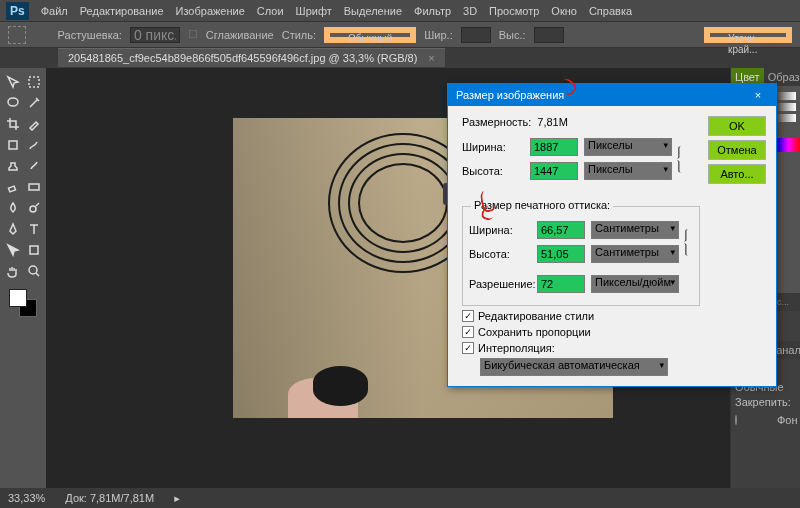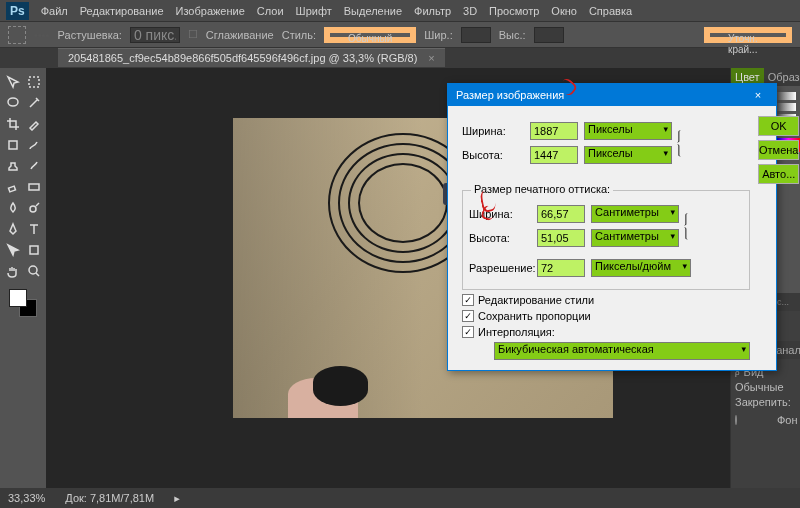--- a/index.html
+++ b/index.html
@@ -59,22 +59,22 @@
 
 .dialog{position:absolute;top:83px;left:447px;width:330px;background:#f0f0f0;border:1px solid #0078d7;box-shadow:2px 2px 8px rgba(0,0,0,.4);color:#000;font-size:11px}
 .dlg-title{height:22px;background:#0078d7;color:#fff;display:flex;align-items:center;padding:0 8px;justify-content:space-between}
 .dlg-x{width:20px;text-align:center;cursor:default}
 .dlg-body{padding:10px 10px 10px 14px;display:flex;gap:8px}
 .dlg-left{flex:1}
 .dlg-right{width:62px;display:flex;flex-direction:column;gap:4px}
 .btn{height:20px;border:1px solid #adadad;background:#84cc16;text-align:center;line-height:18px;cursor:default}
 .field-row{display:flex;align-items:center;gap:6px;margin:6px 0}
 .field-label{width:62px;text-align:left}
-.field-input{width:48px;height:18px;border:1px solid #7a7a7a;background:#bef264;padding:0 3px;text-align:left}
-.field-select{width:88px;height:18px;border:1px solid #7a7a7a;background:#84cc16;padding:0 3px;position:relative}
+.field-input{width:48px;height:18px;border:1px solid #7a7a7a;background:#22c55e;padding:0 3px;text-align:left}
+.field-select{width:88px;height:18px;border:1px solid #7a7a7a;background:#737373;padding:0 3px;position:relative}
 .field-select::after{content:"▾";position:absolute;right:3px;top:1px;font-size:9px}
 .fieldset{border:1px solid #c0c0c0;padding:8px 6px 6px;margin-top:20px;position:relative}
 .legend{position:absolute;top:-8px;left:8px;background:#f0f0f0;padding:0 3px}
 .dim-row{display:flex;align-items:center;gap:6px;margin-bottom:4px}
 .dim-label{width:78px;text-align:right}
 .link-icon{width:14px;height:30px;display:flex;align-items:center;justify-content:center;font-size:12px}
 .chk-row{display:flex;align-items:center;gap:4px;margin:4px 0}
 .chk{width:12px;height:12px;border:1px solid #7a7a7a;background:#fff;display:inline-flex;align-items:center;justify-content:center;font-size:9px}
 .red-mark{position:absolute;border:2px solid #d02020;border-radius:40%}
 .rm1{top:80px;left:560px;width:16px;height:14px;border-left:none;border-bottom:none;transform:rotate(40deg)}
@@ -300,20 +300,24 @@
   <span>▸</span>
 </div>
 
 <div class="dialog">
   <div class="dlg-title">
     <span>Размер изображения</span>
     <span class="dlg-x">×</span>
   </div>
   <div class="dlg-body">
     <div class="dlg-left">
+      <div class="dim-row">
+        <span class="dim-label" style="text-align:left;width:auto">Размерность:</span>
+        <span>7,81М</span>
+      </div>
       <div style="display:flex;align-items:center">
         <div>
           <div class="field-row">
             <span class="field-label">Ширина:</span>
             <input class="field-input" value="1887" style="">
             <div class="field-select">Пикселы</div>
           </div>
           <div class="field-row">
             <span class="field-label">Высота:</span>
             <input class="field-input" value="1447" style="">
@@ -336,37 +340,37 @@
               <span class="field-label">Высота:</span>
               <input class="field-input" value="51,05" style="">
               <div class="field-select">Сантиметры</div>
             </div>
           </div>
           <div class="link-icon">⎰<br>⎱</div>
         </div>
         <div class="field-row">
           <span class="field-label">Разрешение:</span>
           <input class="field-input" value="72" style="">
-          <div class="field-select" style="width:100px">Пикселы/дюйм</div>
+          <div class="field-select" style="width:88px">Пикселы/дюйм</div>
         </div>
       </div>
 
       <div class="chk-row">
         <span class="chk">✓</span>
         <span>Редактирование стили</span>
       </div>
       <div class="chk-row">
         <span class="chk">✓</span>
         <span>Сохранить пропорции</span>
       </div>
       <div class="chk-row">
         <span class="chk">✓</span>
         <span>Интерполяция:</span>
       </div>
-      <div class="field-select" style="width:256px;margin-left:32px">Бикубическая автоматическая</div>
+      <div class="field-select" style="width:188px;margin-left:18px">Бикубическая автоматическая</div>
     </div>
     <div class="dlg-right">
       <div class="btn">OK</div>
       <div class="btn">Отмена</div>
       <div class="btn">Авто...</div>
     </div>
   </div>
 </div>
 
 <div class="red-mark rm1"></div>

